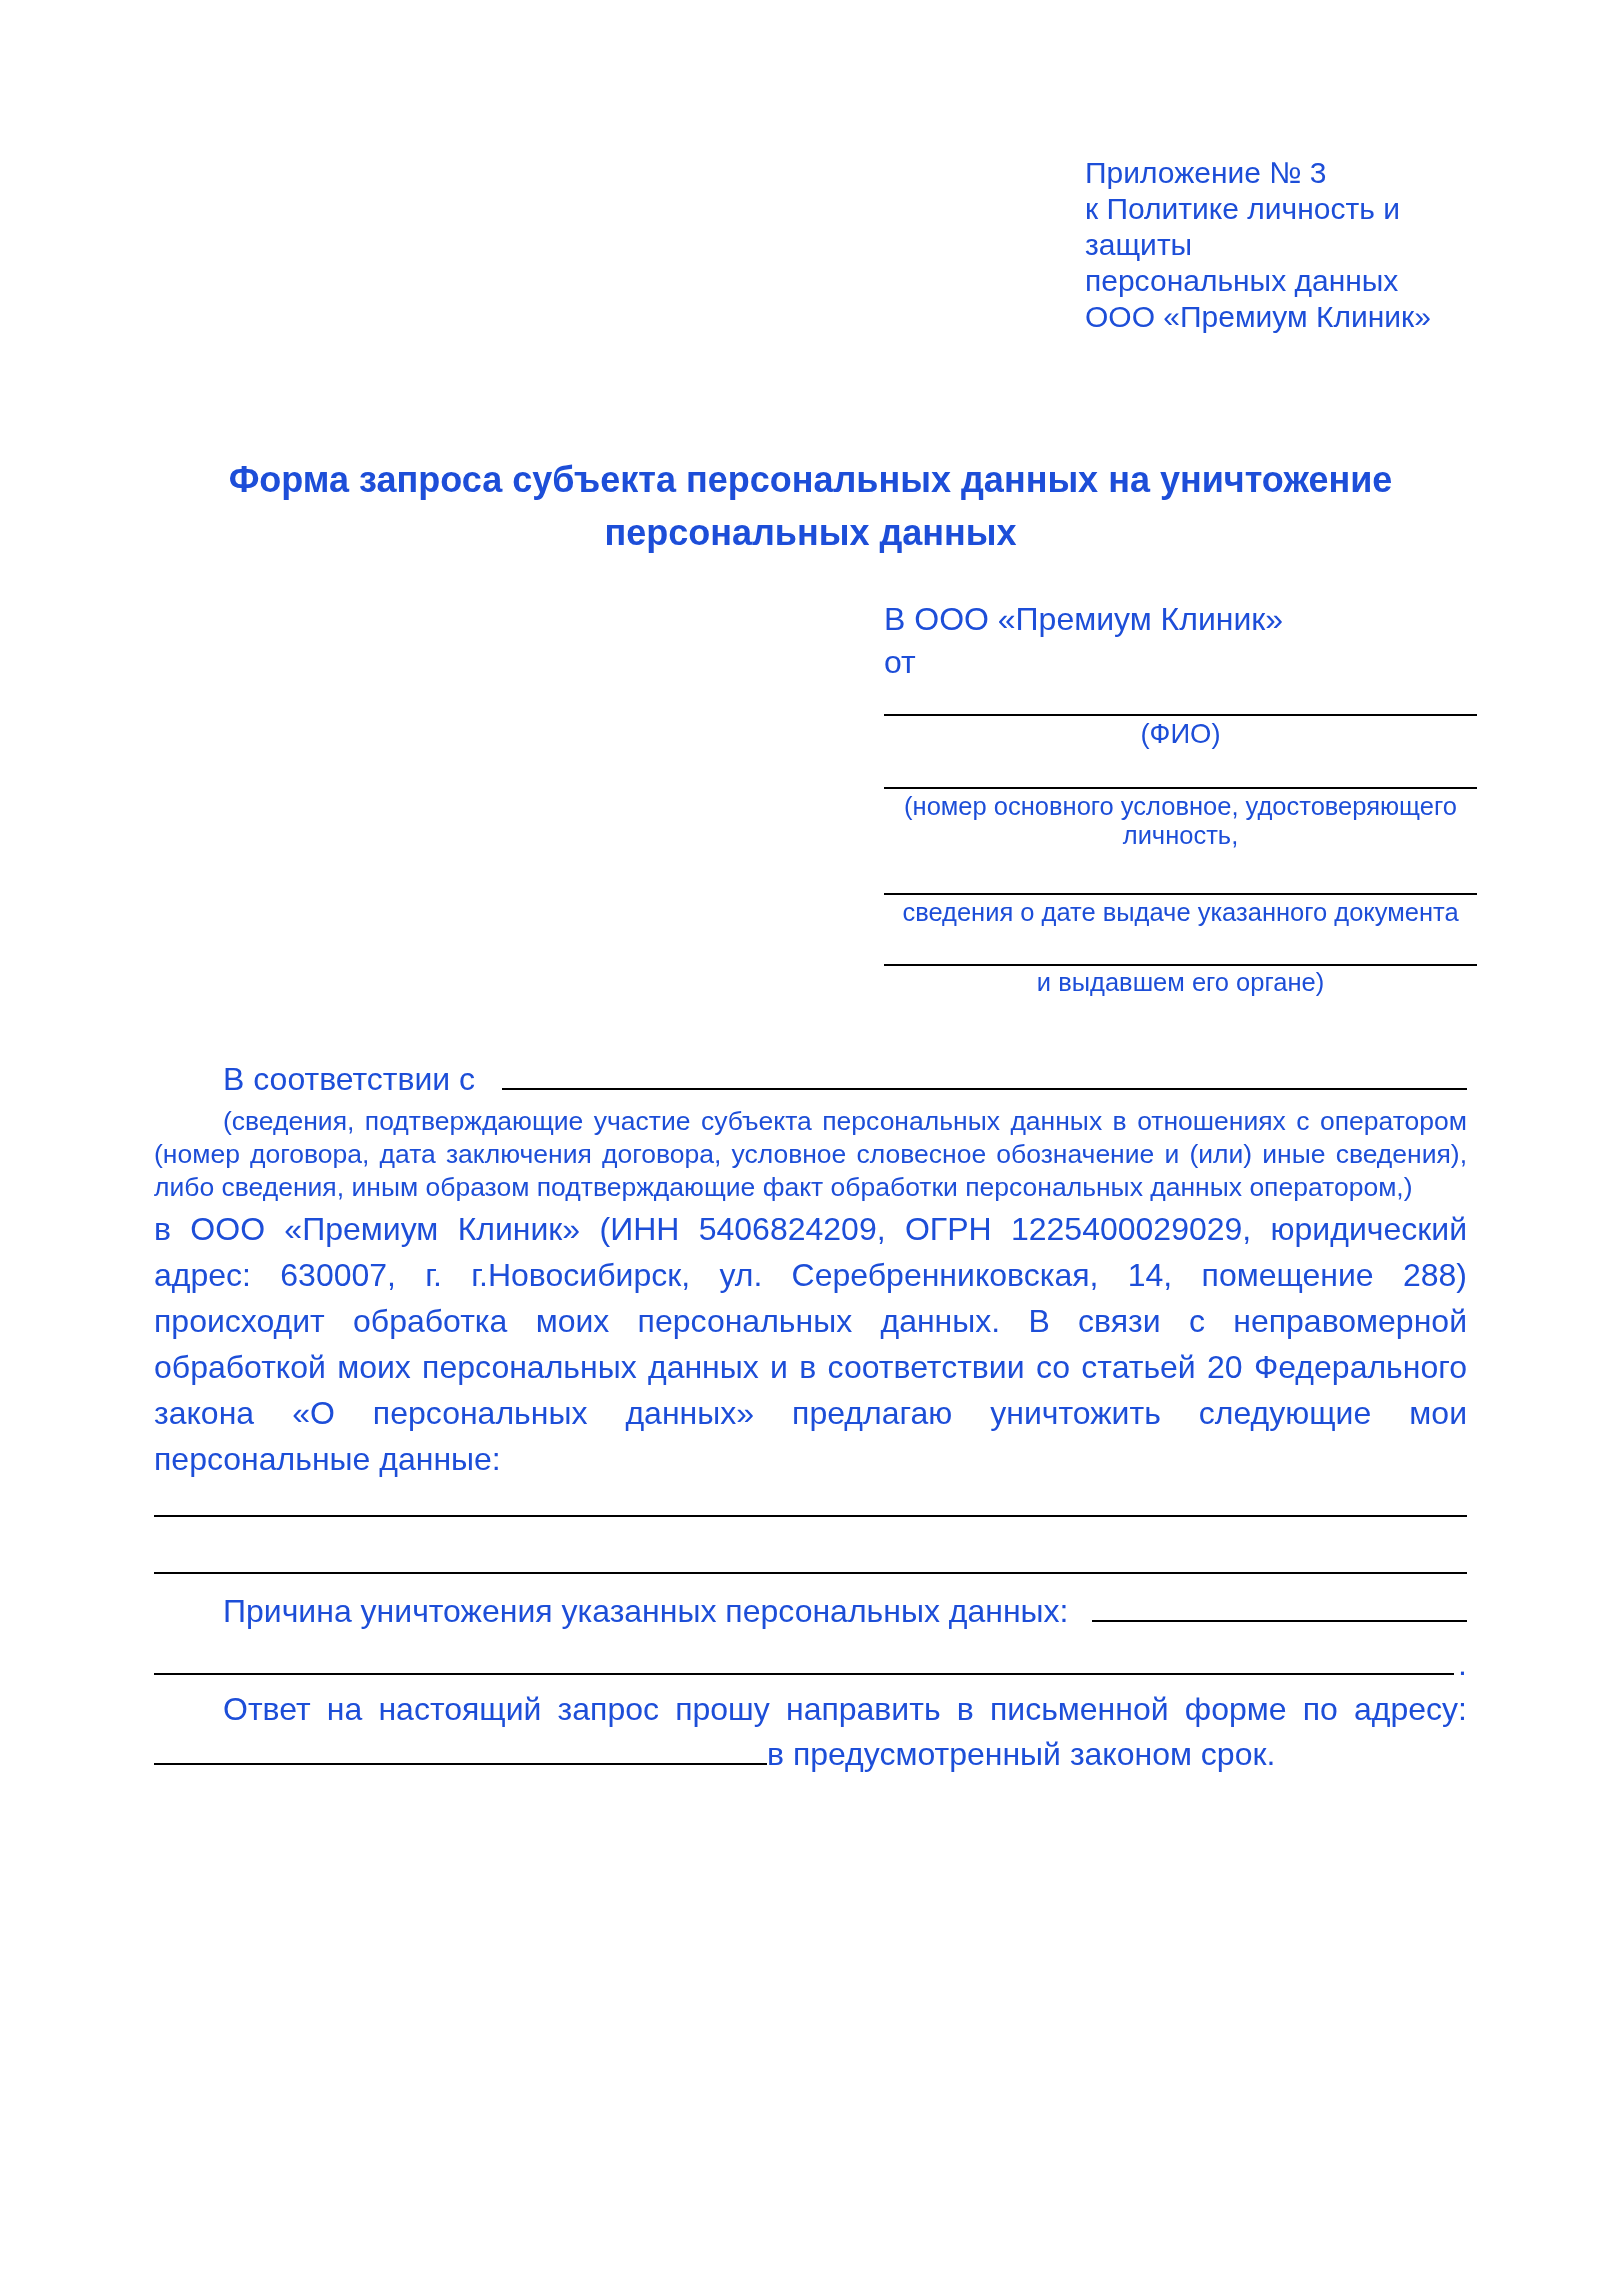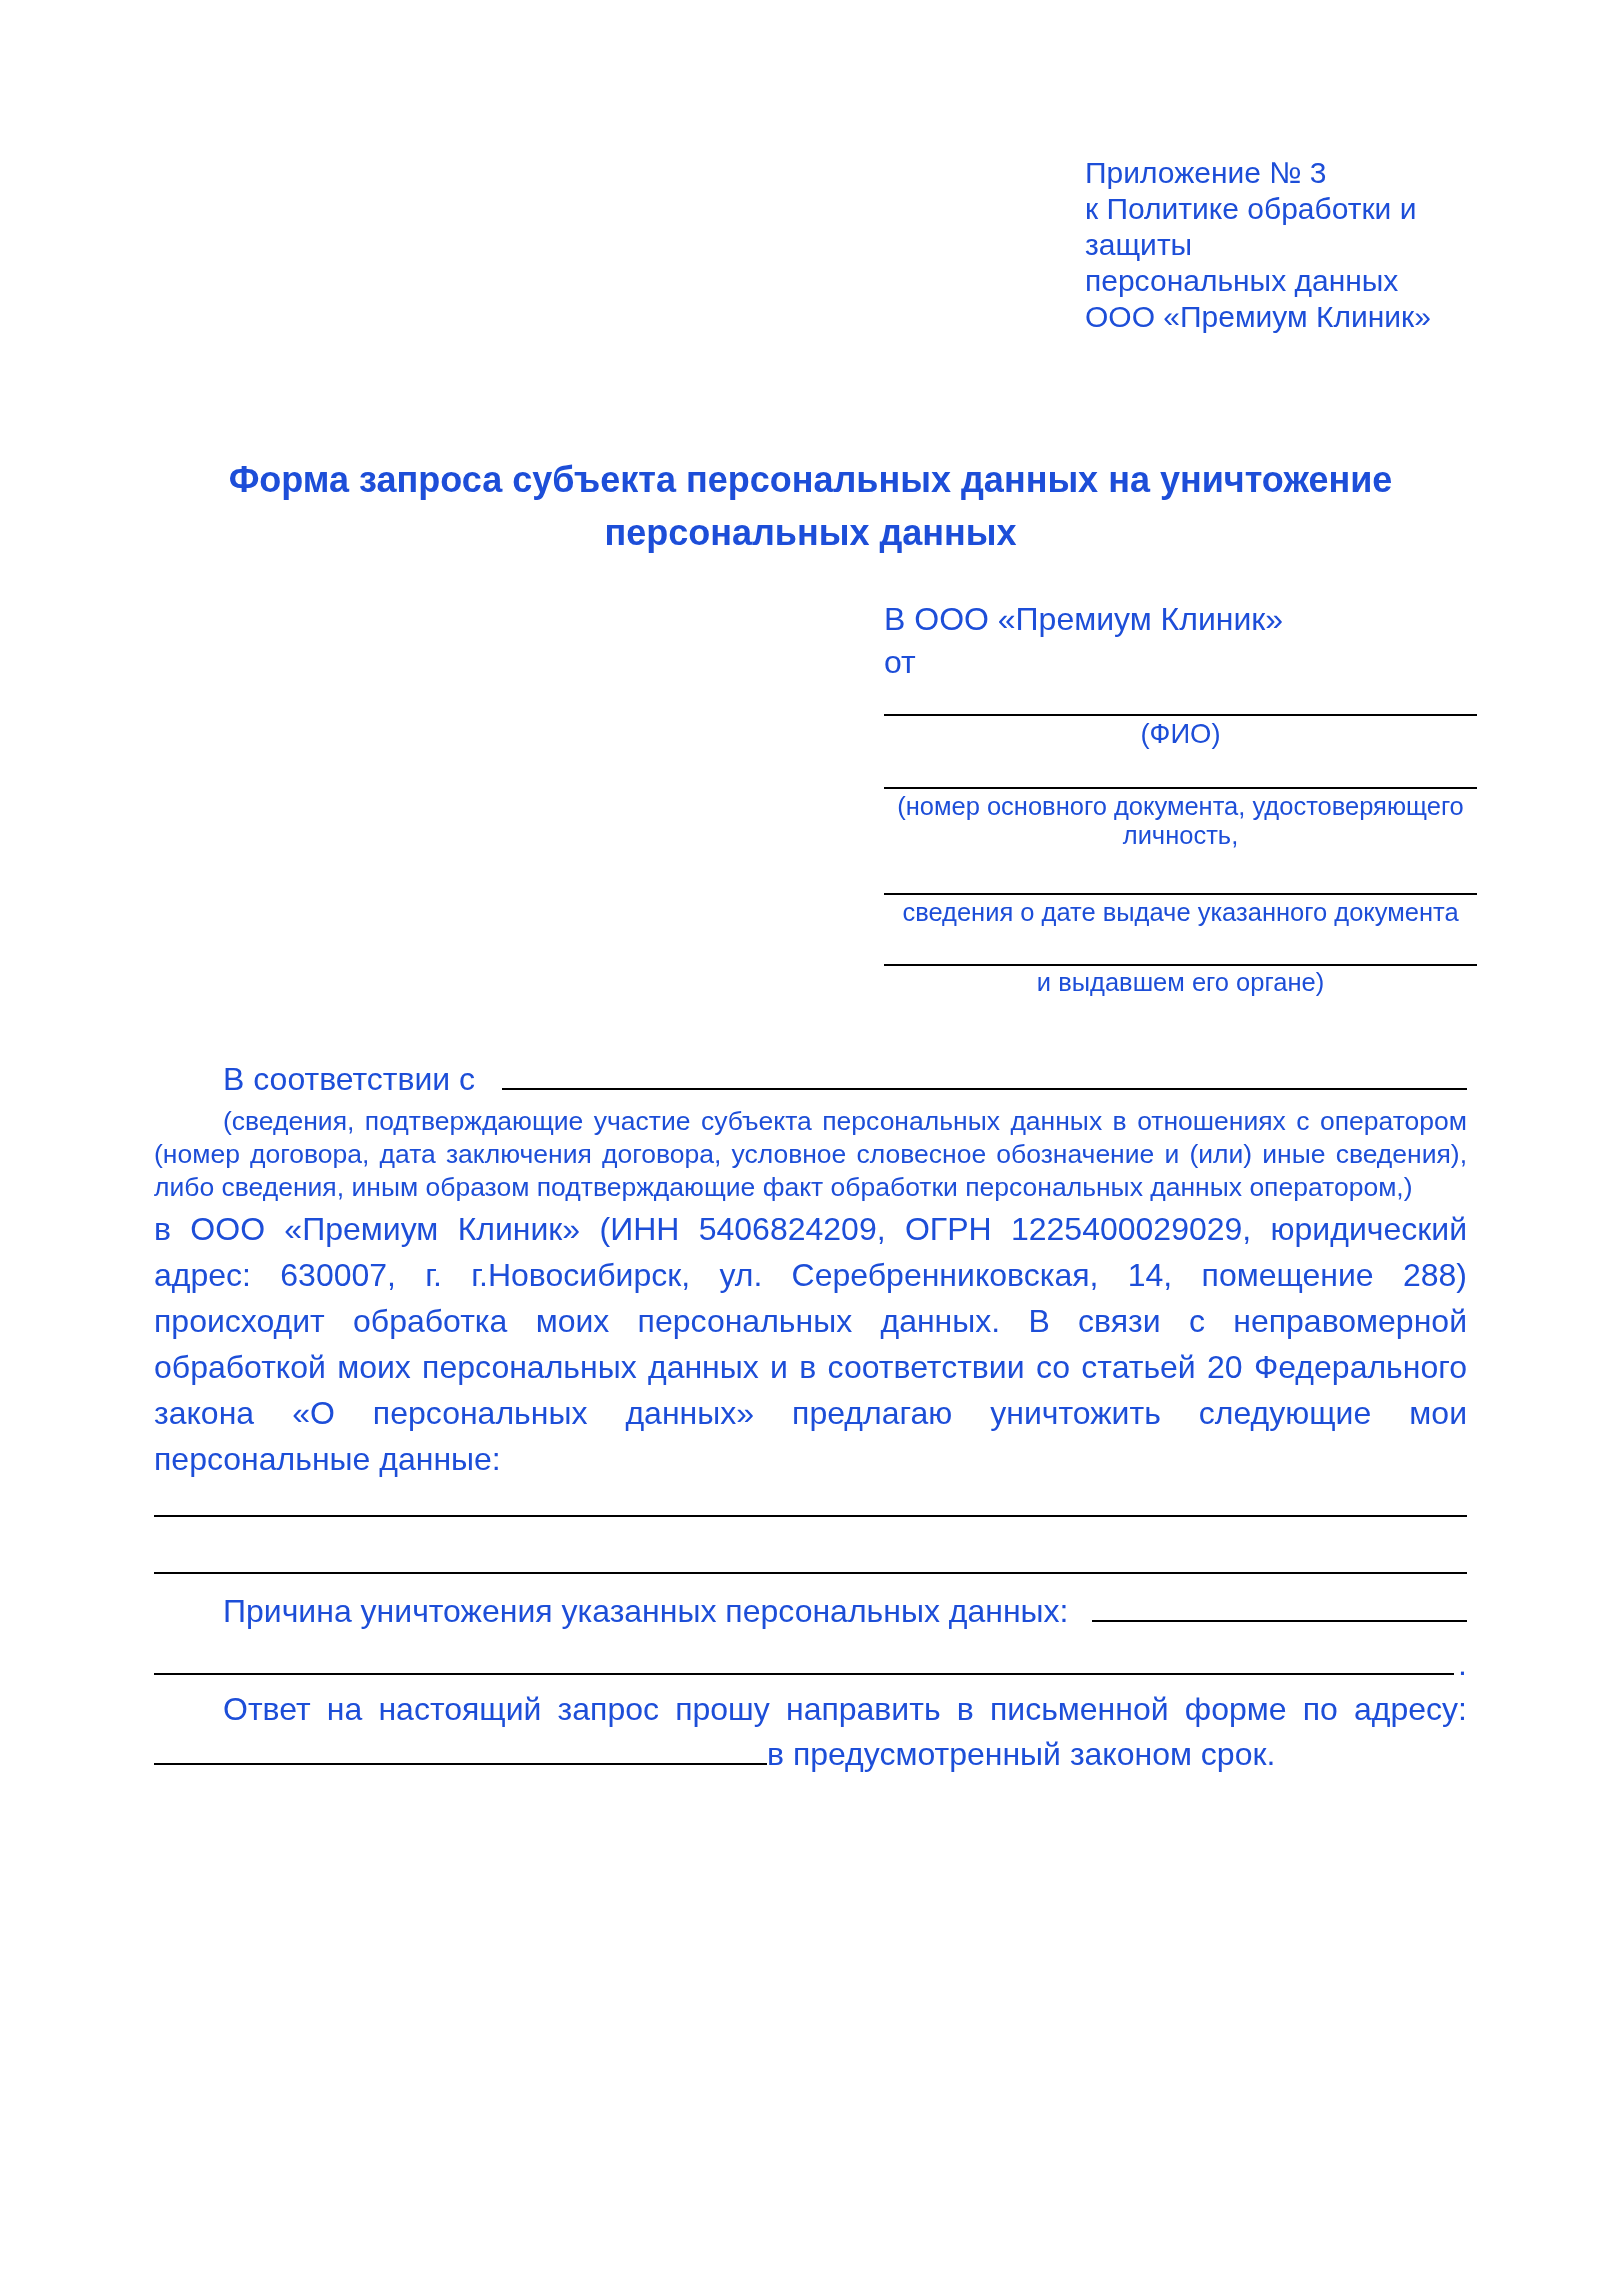--- a/index.html
+++ b/index.html
@@ -162,36 +162,36 @@
   }
   .sig-caption { white-space: nowrap; }
 </style>
 </head>
 <body>
 
 <div class="page">
 
   <div class="apx-header">
     <div>Приложение № 3</div>
-    <div>к Политике обработки и защиты</div>
+    <div>к Политике личность и защиты</div>
     <div>персональных данных</div>
     <div>ООО «Премиум Клиник»</div>
   </div>
 
   <div class="doc-title">Форма запроса субъекта персональных данных на уничтожение персональных данных</div>
 
   <div class="addressee">
     <div class="addr-to">В ООО «Премиум Клиник»</div>
     <div class="addr-from">от</div>
 
     <div class="rule f1"></div>
     <div class="field-caption fio-caption">(ФИО)</div>
 
     <div class="rule f2"></div>
-    <div class="field-caption">(номер основного документа, удостоверяющего личность,</div>
+    <div class="field-caption">(номер основного условное, удостоверяющего личность,</div>
 
     <div class="rule f3"></div>
     <div class="field-caption">сведения о дате выдаче указанного документа</div>
 
     <div class="rule f4"></div>
     <div class="field-caption">и выдавшем его органе)</div>
   </div>
 
   <div class="accordance-row">
     <span class="lead">В соответствии с</span>

